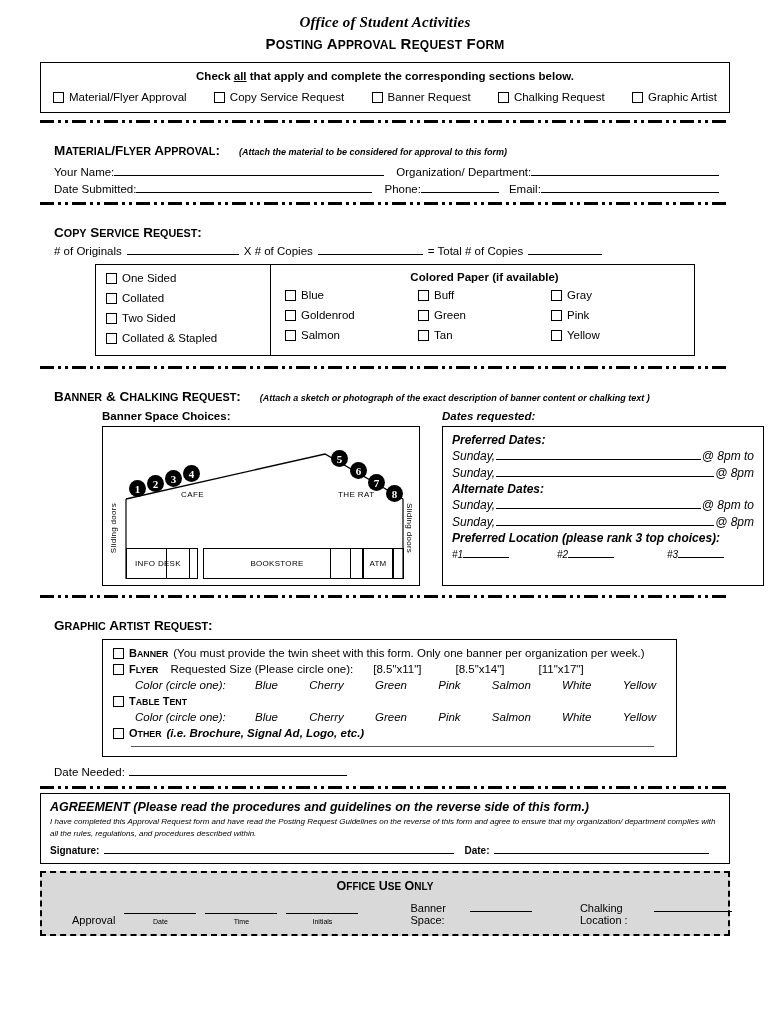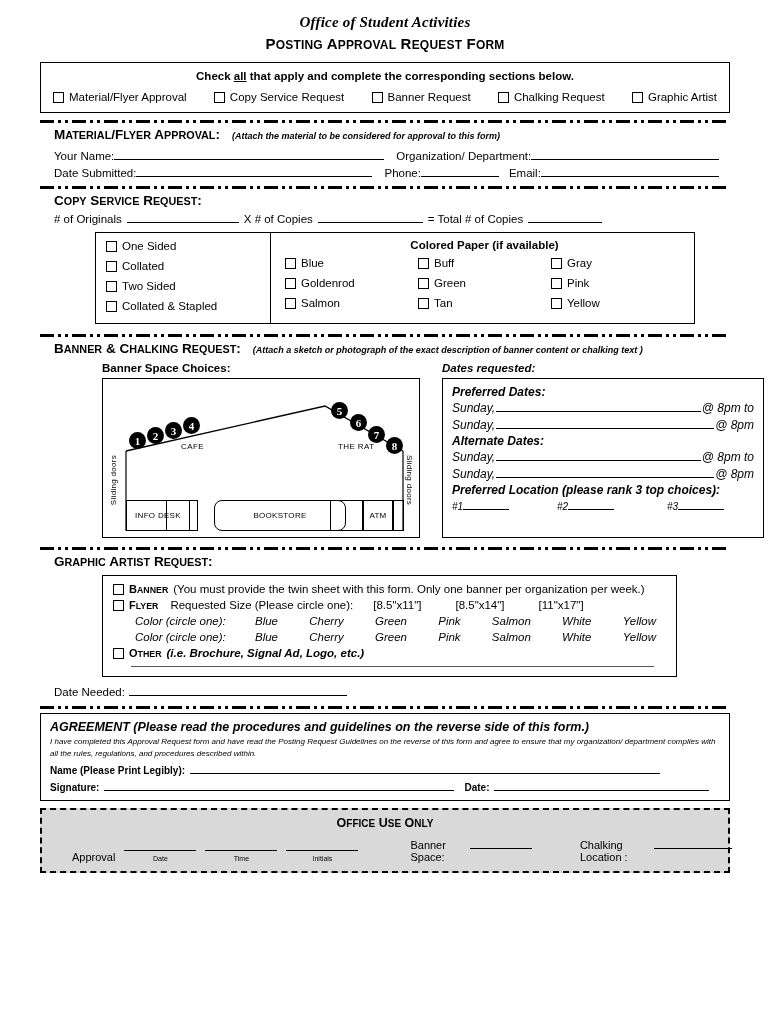--- a/index.html
+++ b/index.html
@@ -50,21 +50,21 @@
     align-items:flex-start; margin-top:9px; padding:0 4px;
   }
   .cb {
     display:inline-block; width:11px; height:11px;
     border:1.4px solid #000; background:#fff;
     vertical-align:-1px; margin-right:5px; flex:0 0 auto;
   }
   .cbitem { display:flex; align-items:center; font-size:11.5px; white-space:nowrap; }
 
   
-  .sechead { margin:4px 0 2px 14px; display:flex; align-items:baseline; gap:0; }
+  .sechead { margin:20px 0 2px 14px; display:flex; align-items:baseline; gap:7px; }
   .sechead .title { font-weight:bold; font-size:13.5px; }
   .sechead .note { font-style:italic; font-weight:bold; font-size:9px;padding-left:12px; }
 
   
   .fields { margin:6px 0 0 14px; font-size:11.5px; }
   .frow { display:flex; align-items:baseline; margin-bottom:3px; }
   .lbl { white-space:nowrap; }
   .ul { border-bottom:1px solid #000; height:12px; display:inline-block; }
   .sp { display:inline-block; }
 
@@ -317,21 +317,21 @@
         <div class="circ" style="left:283px;top:58px">8</div>
 
         <div class="dlabel" style="left:78px;top:63px">CAFE</div>
         <div class="dlabel" style="left:235px;top:63px">THE RAT</div>
 
         <div class="vert-l" style="left:6px;top:76px">Sliding doors</div>
         <div class="vert-r" style="left:302px;top:76px">Sliding doors</div>
 
         <div class="botcell" style="left:23px;top:121px;width:64px;">INFO DESK</div>
         <div class="botcell" style="left:63px;top:121px;width:32px;"></div>
-        <div class="botcell" style="left:111px;top:121px;width:132px;border-radius:8px;">BOOKSTORE</div>
+        <div class="botcell" style="left:100px;top:121px;width:148px;">BOOKSTORE</div>
         <div class="botcell" style="left:227px;top:121px;width:33px;"></div>
         <div class="botcell" style="left:260px;top:121px;width:30px;">ATM</div>
         <div class="botcell" style="left:290px;top:121px;width:11px;"></div>
       </div>
     </div>
 
     <div class="col-r">
       <div class="subhead">Dates requested:</div>
       <div class="datebox">
         <div class="dh">Preferred Dates:</div>
@@ -405,20 +405,24 @@
         <span>Blue</span>
         <span>Cherry</span>
         <span>Green</span>
         <span>Pink</span>
         <span>Salmon</span>
         <span>White</span>
         <span>Yellow</span>
       </span>
     </div>
 
+    <div class="galine">
+      <span class="cb"></span>
+      <span class="sc" style="font-size:11px"><span class="b">T</span><span class="s">ABLE</span> <span class="b">T</span><span class="s">ENT</span></span>
+    </div>
 
     <div class="gacolor">
       <span class="ctitle">Color (circle one):</span>
       <span class="opts">
         <span>Blue</span>
         <span>Cherry</span>
         <span>Green</span>
         <span>Pink</span>
         <span>Salmon</span>
         <span>White</span>
@@ -442,24 +446,20 @@
   </div>
 
   <div class="dashrule" style="margin-top:8px"></div>
 
   <div class="agbox">
     <div class="agtitle">
       <span>AGREEMENT</span><span> (Please read the procedures and guidelines on the reverse side of this form.)</span>
     </div>
     <div class="agbody">I have completed this Approval Request form and have read the Posting Request Guidelines on the reverse of this form and agree to ensure that my organization/ department complies with all the rules, regulations, and procedures described within.</div>
     <div class="agfield">
-      <span>Name (Please Print Legibly):</span>
-      <span class="ul" style="width:470px;margin-left:5px"></span>
-    </div>
-    <div class="agfield">
       <span>Signature:</span>
       <span class="ul" style="width:350px;margin-left:5px"></span>
       <span style="margin-left:10px">Date:</span>
       <span class="ul" style="width:215px;margin-left:5px"></span>
     </div>
   </div>
 
   <div class="office">
     <div class="ot">
       <span class="sc"><span class="b">O</span><span class="s">FFICE</span> <span class="b">U</span><span class="s">SE</span> <span class="b">O</span><span class="s">NLY</span></span>

